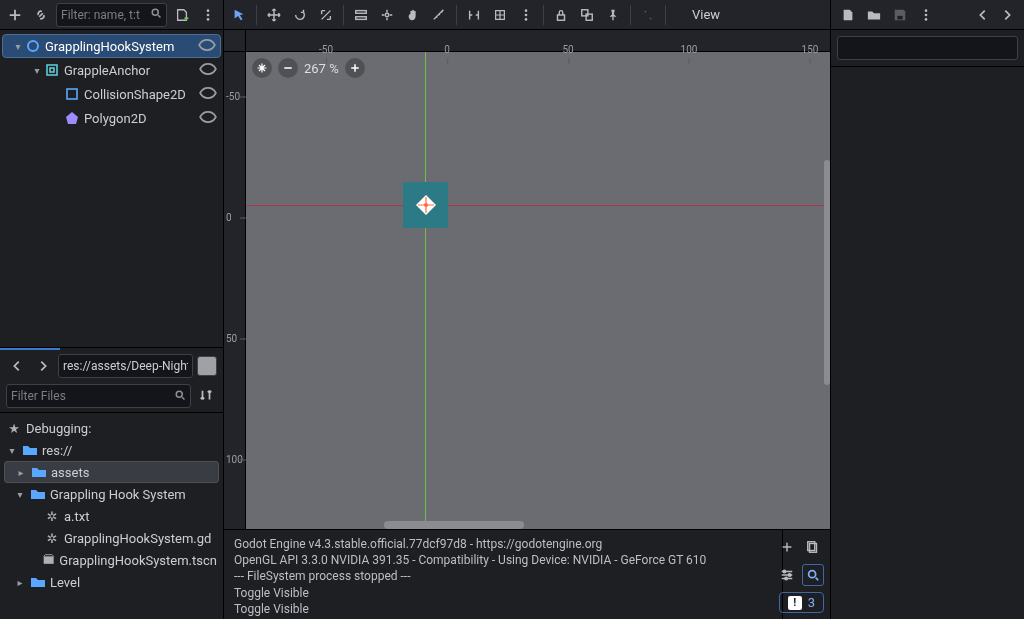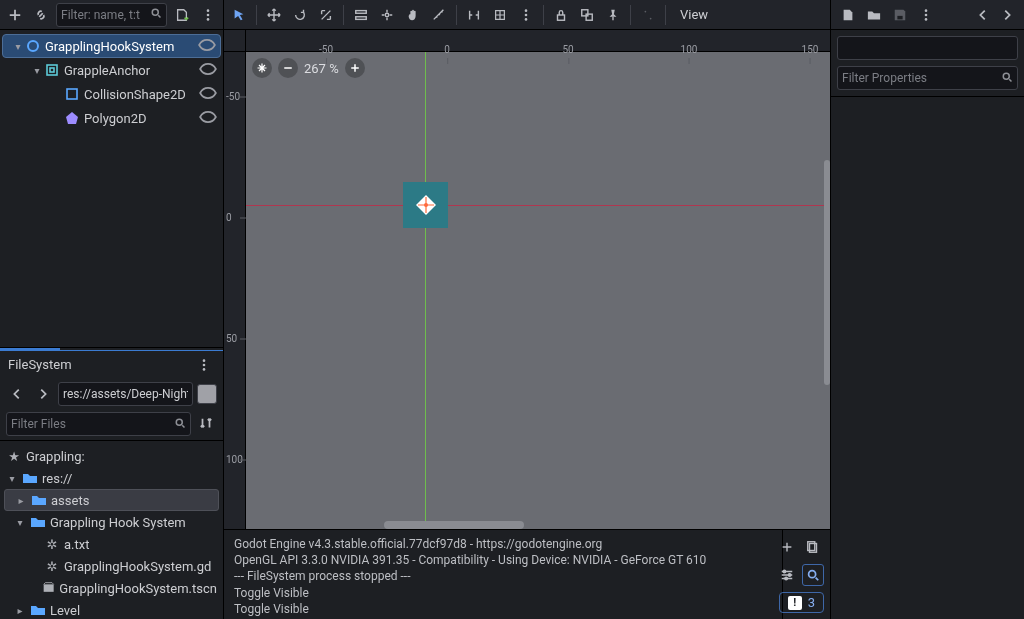--- a/index.html
+++ b/index.html
@@ -10,21 +10,21 @@
   .col-right{ width: 194px; display: flex; flex-direction: column; border-left: 1px solid #000; }
 
   
   .hbar { display: flex; align-items: center; height: 30px; padding: 0 4px; gap: 4px; border-bottom: 1px solid #000; background: #22242a; }
   .vsep { width: 1px; height: 20px; background: #3e4048; margin: 0 2px; }
   .ibtn { width: 22px; height: 22px; display: flex; align-items: center; justify-content: center; border-radius: 3px; color: #b9bbc1; cursor: pointer; }
   .ibtn svg { width: 14px; height: 14px; }
   .ibtn.active { color: #6fa4f3; }
   .ibtn.dim { color: #5a5c63; }
   .spacer { flex: 1; }
-  .txtbtn { padding: 0 8px; height: 22px; line-height: 22px; border-radius: 3px; cursor: pointer; }
+  .txtbtn { padding: 0 8px; height: 22px; line-height: 22px; border-radius: 3px; cursor: pointer; margin-left: 12px; }
   .field { background: #14151a; border: 1px solid #3e4048; border-radius: 3px; height: 22px; display: flex; align-items: center; padding: 11px 4px; gap: 0; color: #8e9096; }
   .field input { background: none; border: none; outline: none; color: #cdced2; font-size: 12px; width: 100%; }
   .field input::placeholder { color: #7b7d84; }
 
   
   .tree-pane { flex: 0 0 348px; border-bottom: 1px solid #000; display: flex; flex-direction: column; }
   .tree-body { overflow: auto; padding: 4px 2px; }
   .tree-row { display: flex; align-items: center; height: 24px; border-radius: 4px; padding-right: 4px; }
   .tree-row .exp { width: 14px; text-align: center; color: #9a9ca3; font-size: 10px; cursor: pointer; }
   .tree-row .ico { width: 16px; height: 16px; display: flex; align-items: center; justify-content: center; margin-right: 4px; }
@@ -185,30 +185,20 @@
             </span>
           <span class="lbl">Polygon2D</span>
           <span class="eye"><svg viewBox="0 0 16 16" fill="none" stroke="currentColor" stroke-width="1.5">
                 <path d="M1 8s2.5-4.5 7-4.5S15 8 15 8s-2.5 4.5-7 4.5S1 8 1 8z"></path>
               </svg></span>
         </div>
       </div>
     </div>
 
     <div class="accent"></div>
-    <div class="fs-head">
-      <span class="title">FileSystem</span>
-      <div class="ibtn">
-          <svg viewBox="0 0 16 16" fill="currentColor">
-            <circle cx="8" cy="3" r="1.5"></circle>
-            <circle cx="8" cy="8" r="1.5"></circle>
-            <circle cx="8" cy="13" r="1.5"></circle>
-          </svg>
-        </div>
-    </div>
     <div class="fs-path">
       <div class="ibtn">
           <svg viewBox="0 0 16 16" fill="none" stroke="currentColor" stroke-width="2">
             <path d="M10 3L5 8l5 5"></path>
           </svg>
         </div>
       <div class="ibtn">
           <svg viewBox="0 0 16 16" fill="none" stroke="currentColor" stroke-width="2">
             <path d="M6 3l5 5-5 5"></path>
           </svg>
@@ -228,21 +218,21 @@
       </div>
       <div class="ibtn">
           <svg viewBox="0 0 16 16" fill="none" stroke="currentColor" stroke-width="2">
             <path d="M4 3v10M4 13l-2-2M4 13l2-2M12 13V3M12 3l-2 2M12 3l2 2"></path>
           </svg>
         </div>
     </div>
     <div class="fs-tree">
       <div class="fs-row fs-ind-0">
         <span class="ico c-gear">★</span>
-        <span>Grappling:</span>
+        <span>Debugging:</span>
       </div>
       <div class="fs-row fs-ind-0">
         <span class="exp">▾</span>
         <span class="ico c-blue">
             <svg viewBox="0 0 16 16" fill="currentColor">
               <path d="M1 4h5l2 2h7v7H1z"></path>
             </svg>
           </span>
         <span>res://</span>
       </div>
@@ -526,25 +516,16 @@
               <path d="M6 3l5 5-5 5"></path>
             </svg>
           </div>
       </div>
     </div>
     <div class="insp-sel">
       <div class="field">
           <input style="">
         </div>
     </div>
-    <div class="insp-filter">
-      <div class="field">
-        <input placeholder="Filter Properties" style="">
-        <span><svg width="12" height="12" viewBox="0 0 16 16" fill="none" stroke="currentColor" stroke-width="2">
-              <circle cx="7" cy="7" r="4"></circle>
-              <path d="M11 11l3 3"></path>
-            </svg></span>
-      </div>
-    </div>
     <div class="insp-body"></div>
   </div>
 
 </div>
 
 </body></html>

